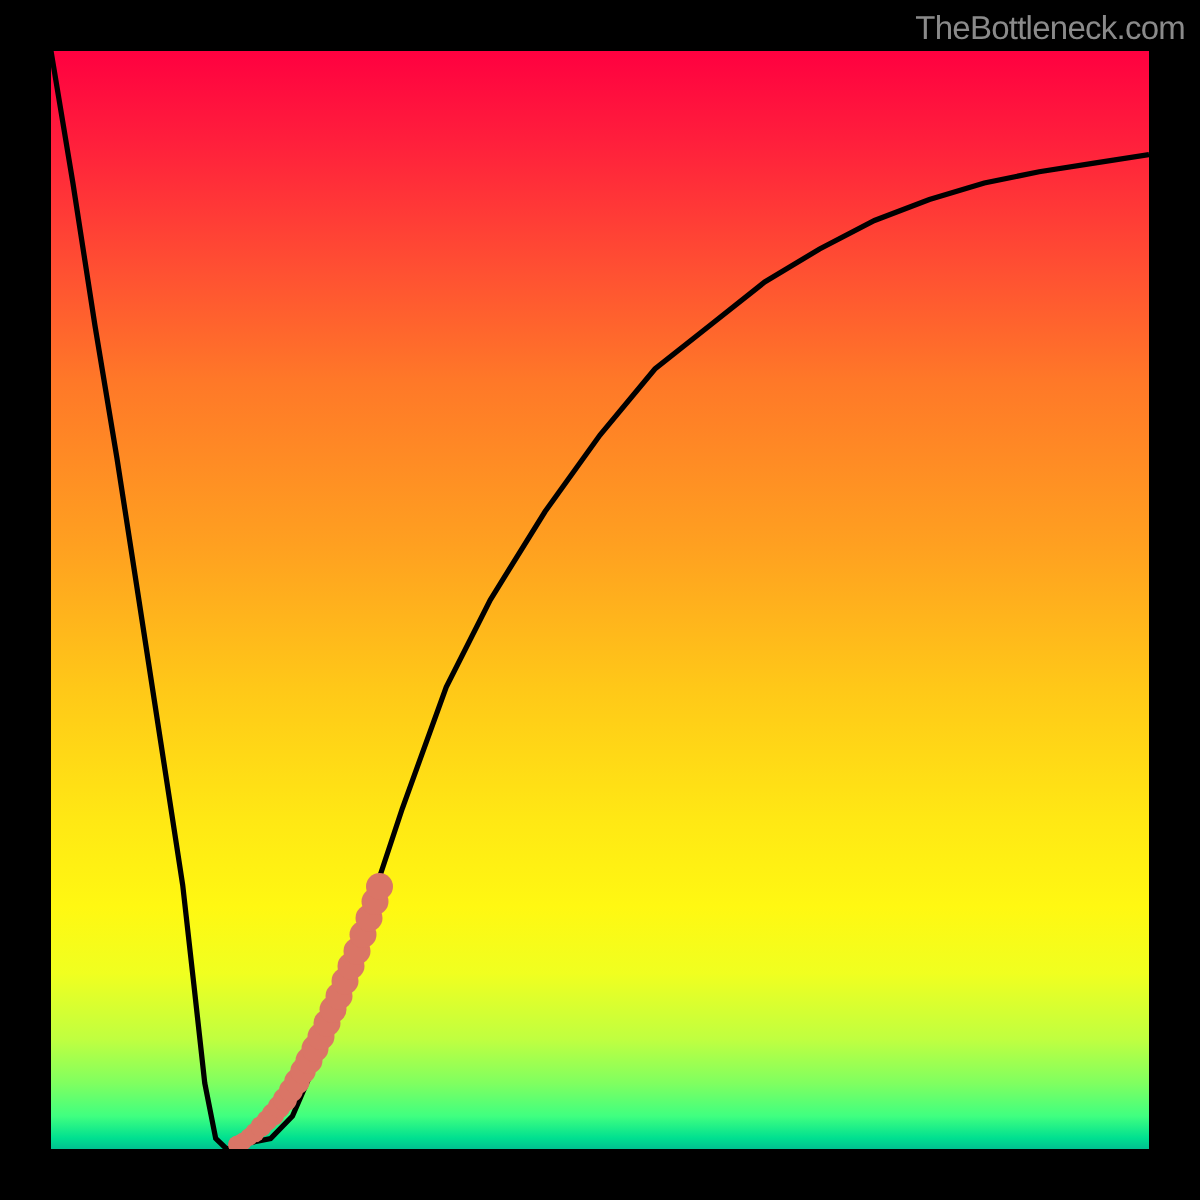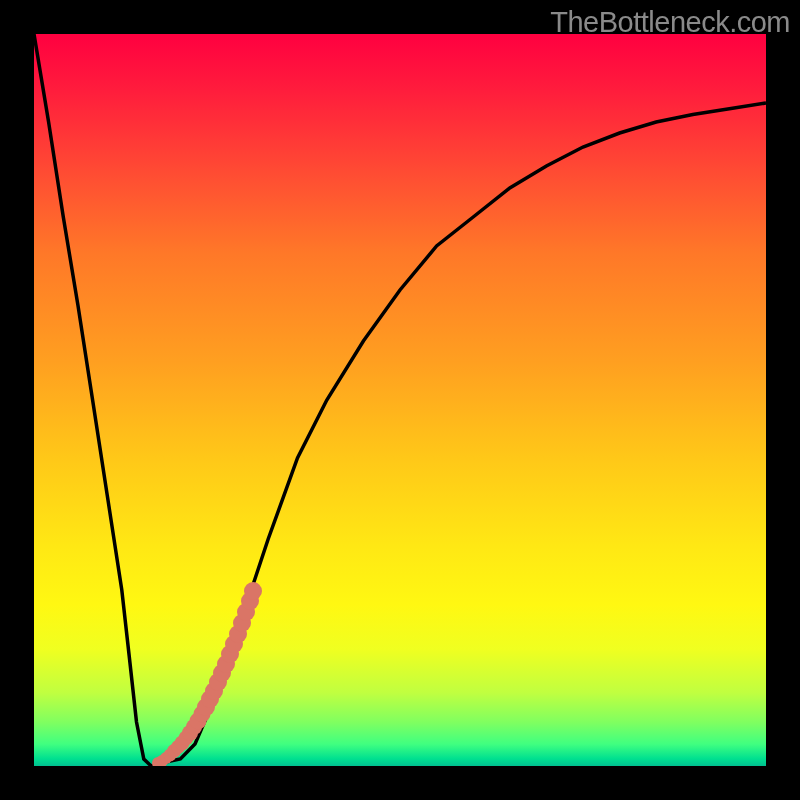--- a/index.html
+++ b/index.html
@@ -66,21 +66,21 @@
     top: 0;
     width: 800px;
     height: 34px;
     background: #000;
   }
   .watermark {
     position: absolute;
     top: 6px;
     right: 10px;
     font-family: Arial, Helvetica, sans-serif;
-    font-size: 29px;
+    font-size: 22px;
     font-weight: 500;
     color: #8a8a8a;
     letter-spacing: -0.5px;
     z-index: 10;
   }
   svg.curve {
     position: absolute;
     left: 0;
     top: 0;
   }

